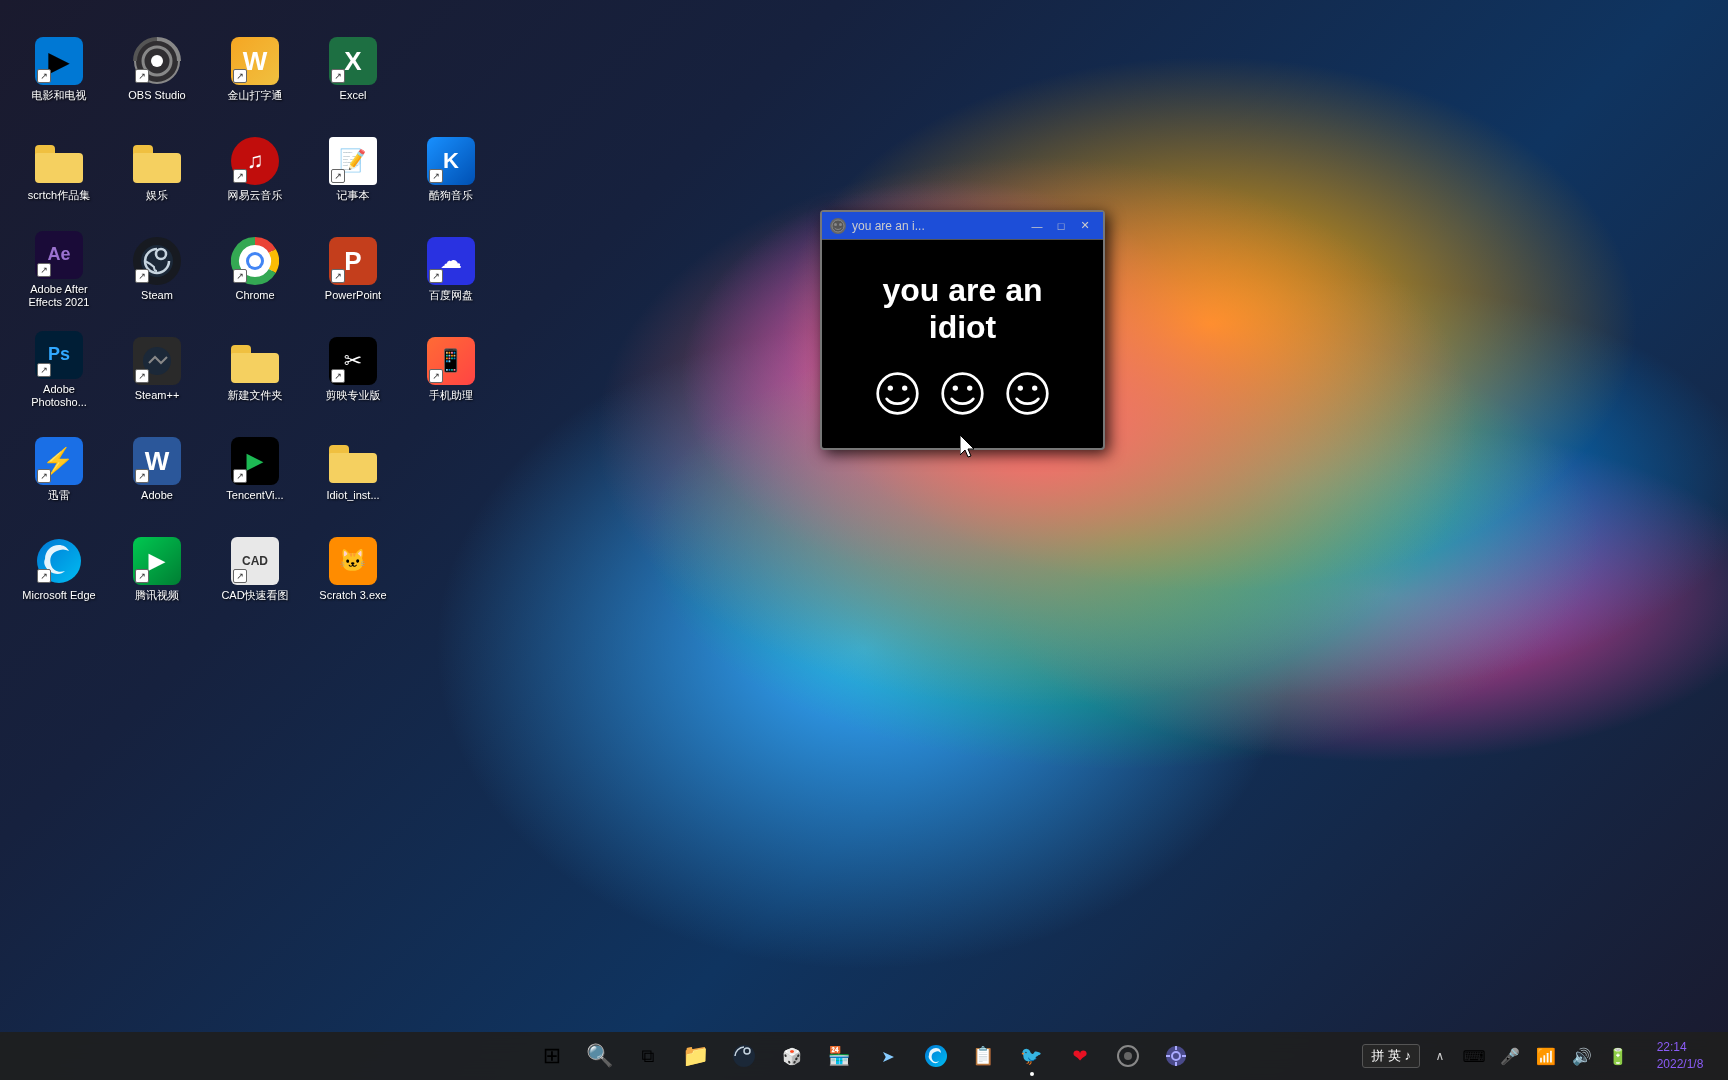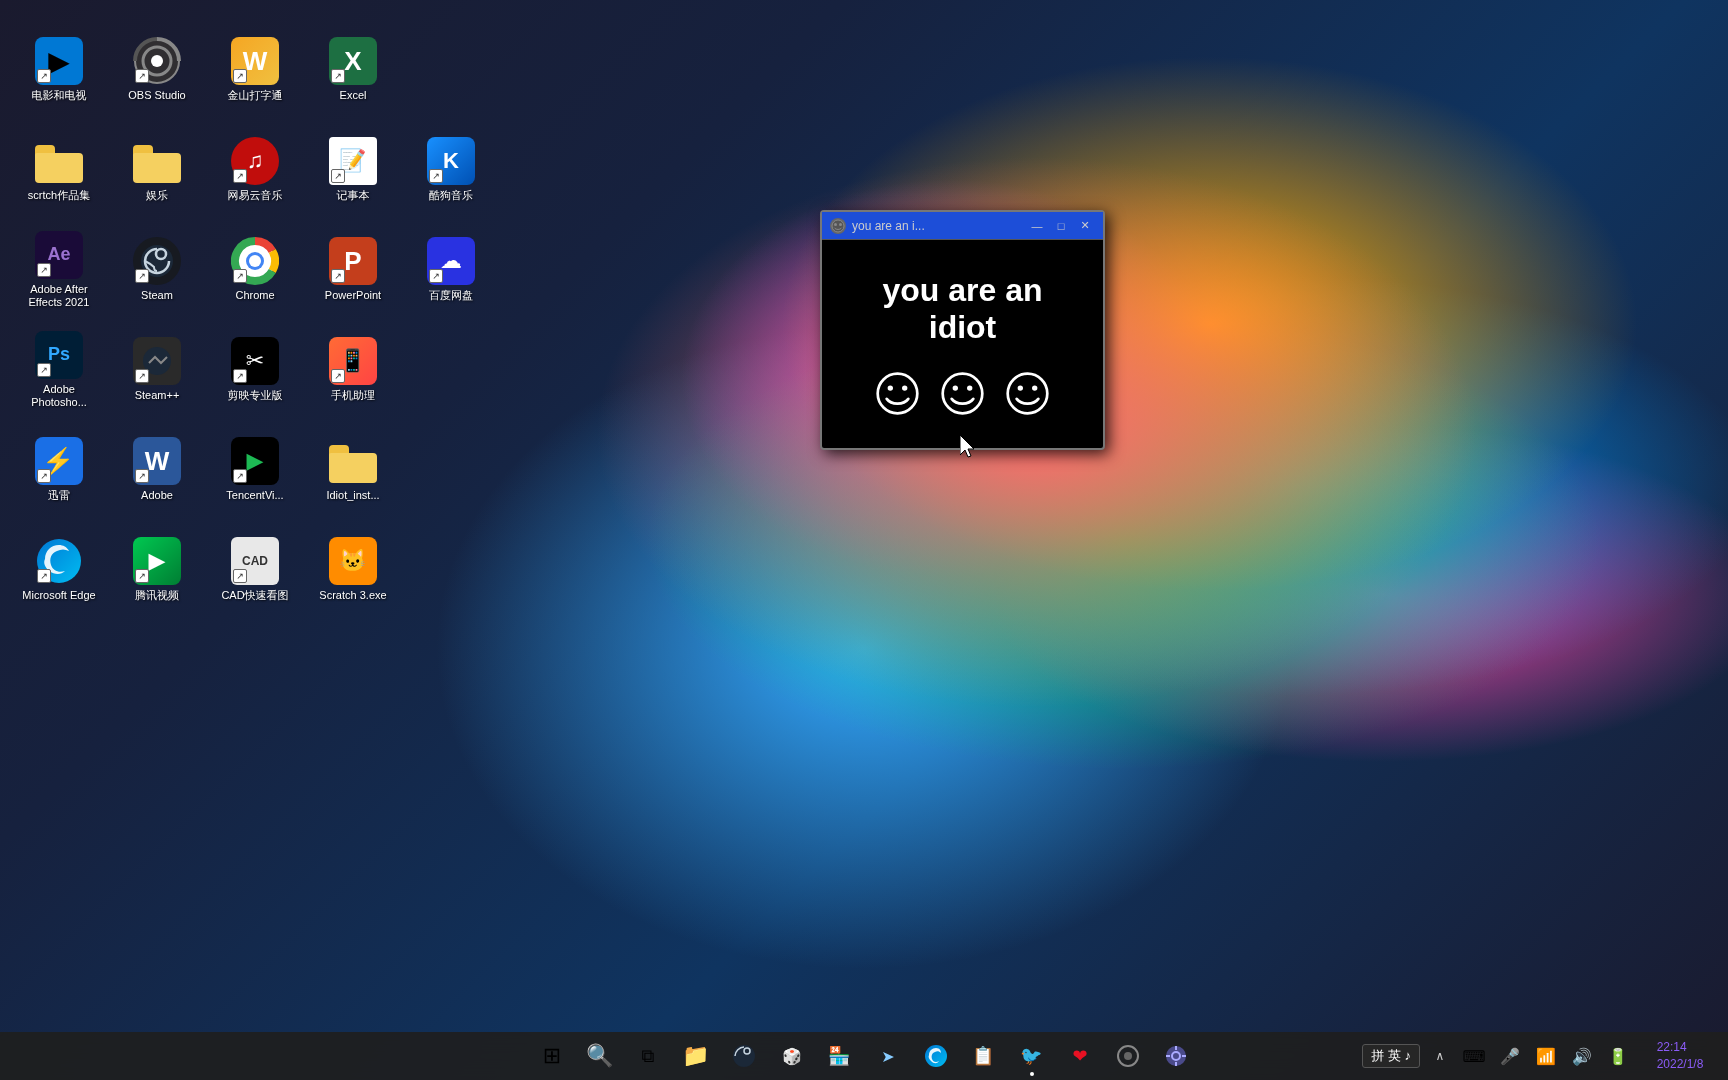--- a/index.html
+++ b/index.html
@@ -451,20 +451,26 @@
       <div class="icon-img" style="background:#2a2a2a;border-radius:8px;position:relative;">
         <svg width="36" height="36" viewBox="0 0 36 36">
           <circle cx="18" cy="18" r="14" fill="#1b2838"></circle>
           <path d="M10 20 L16 14 L22 20 L28 14" stroke="#888" stroke-width="2" fill="none"></path>
         </svg>
         <div class="shortcut-arrow">↗</div>
       </div>
       <span class="icon-label">Steam++</span>
     </div>
 
+    <div class="desktop-icon">
+      <div class="icon-img" style="position:relative;width:48px;height:48px;">
+        <div class="folder-icon" style="margin-top:5px;"></div>
+      </div>
+      <span class="icon-label">新建文件夹</span>
+    </div>
 
     <div class="desktop-icon">
       <div class="icon-img" style="background:#000;border-radius:8px;position:relative;">
         <span style="font-size:22px;color:#fff;">✂</span>
         <div class="shortcut-arrow">↗</div>
       </div>
       <span class="icon-label">剪映专业版</span>
     </div>
 
     <div class="desktop-icon">

